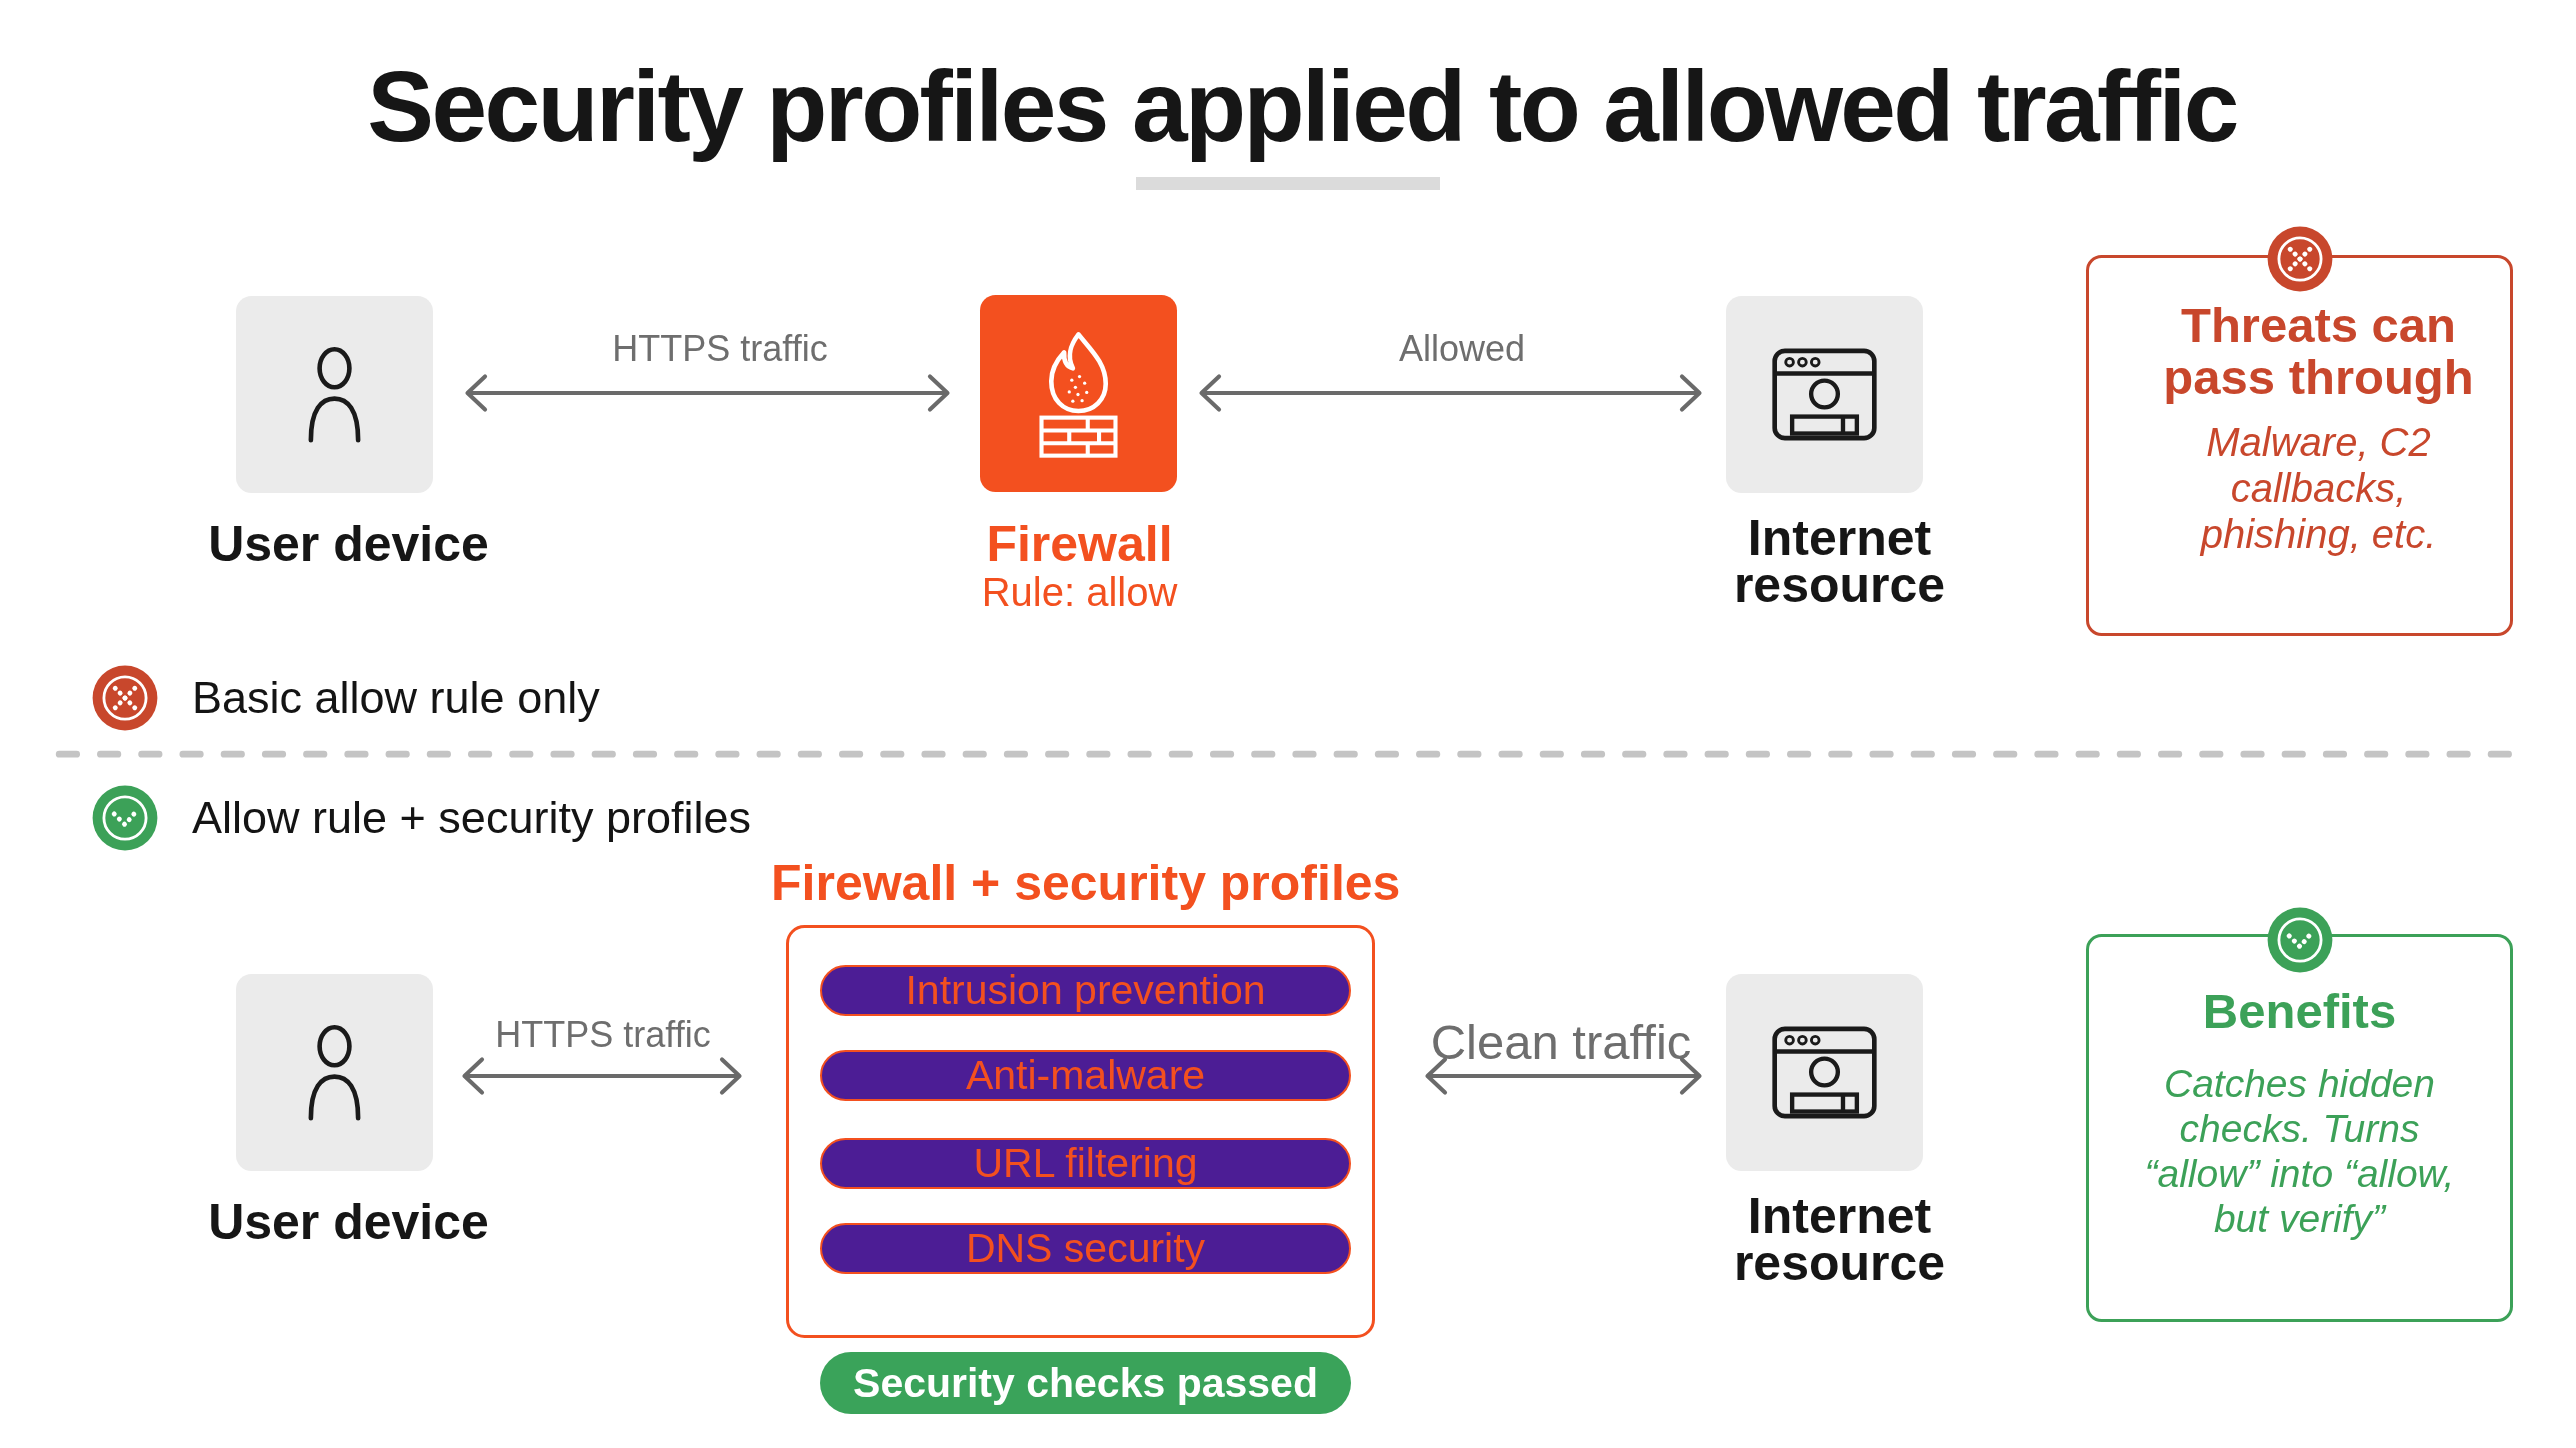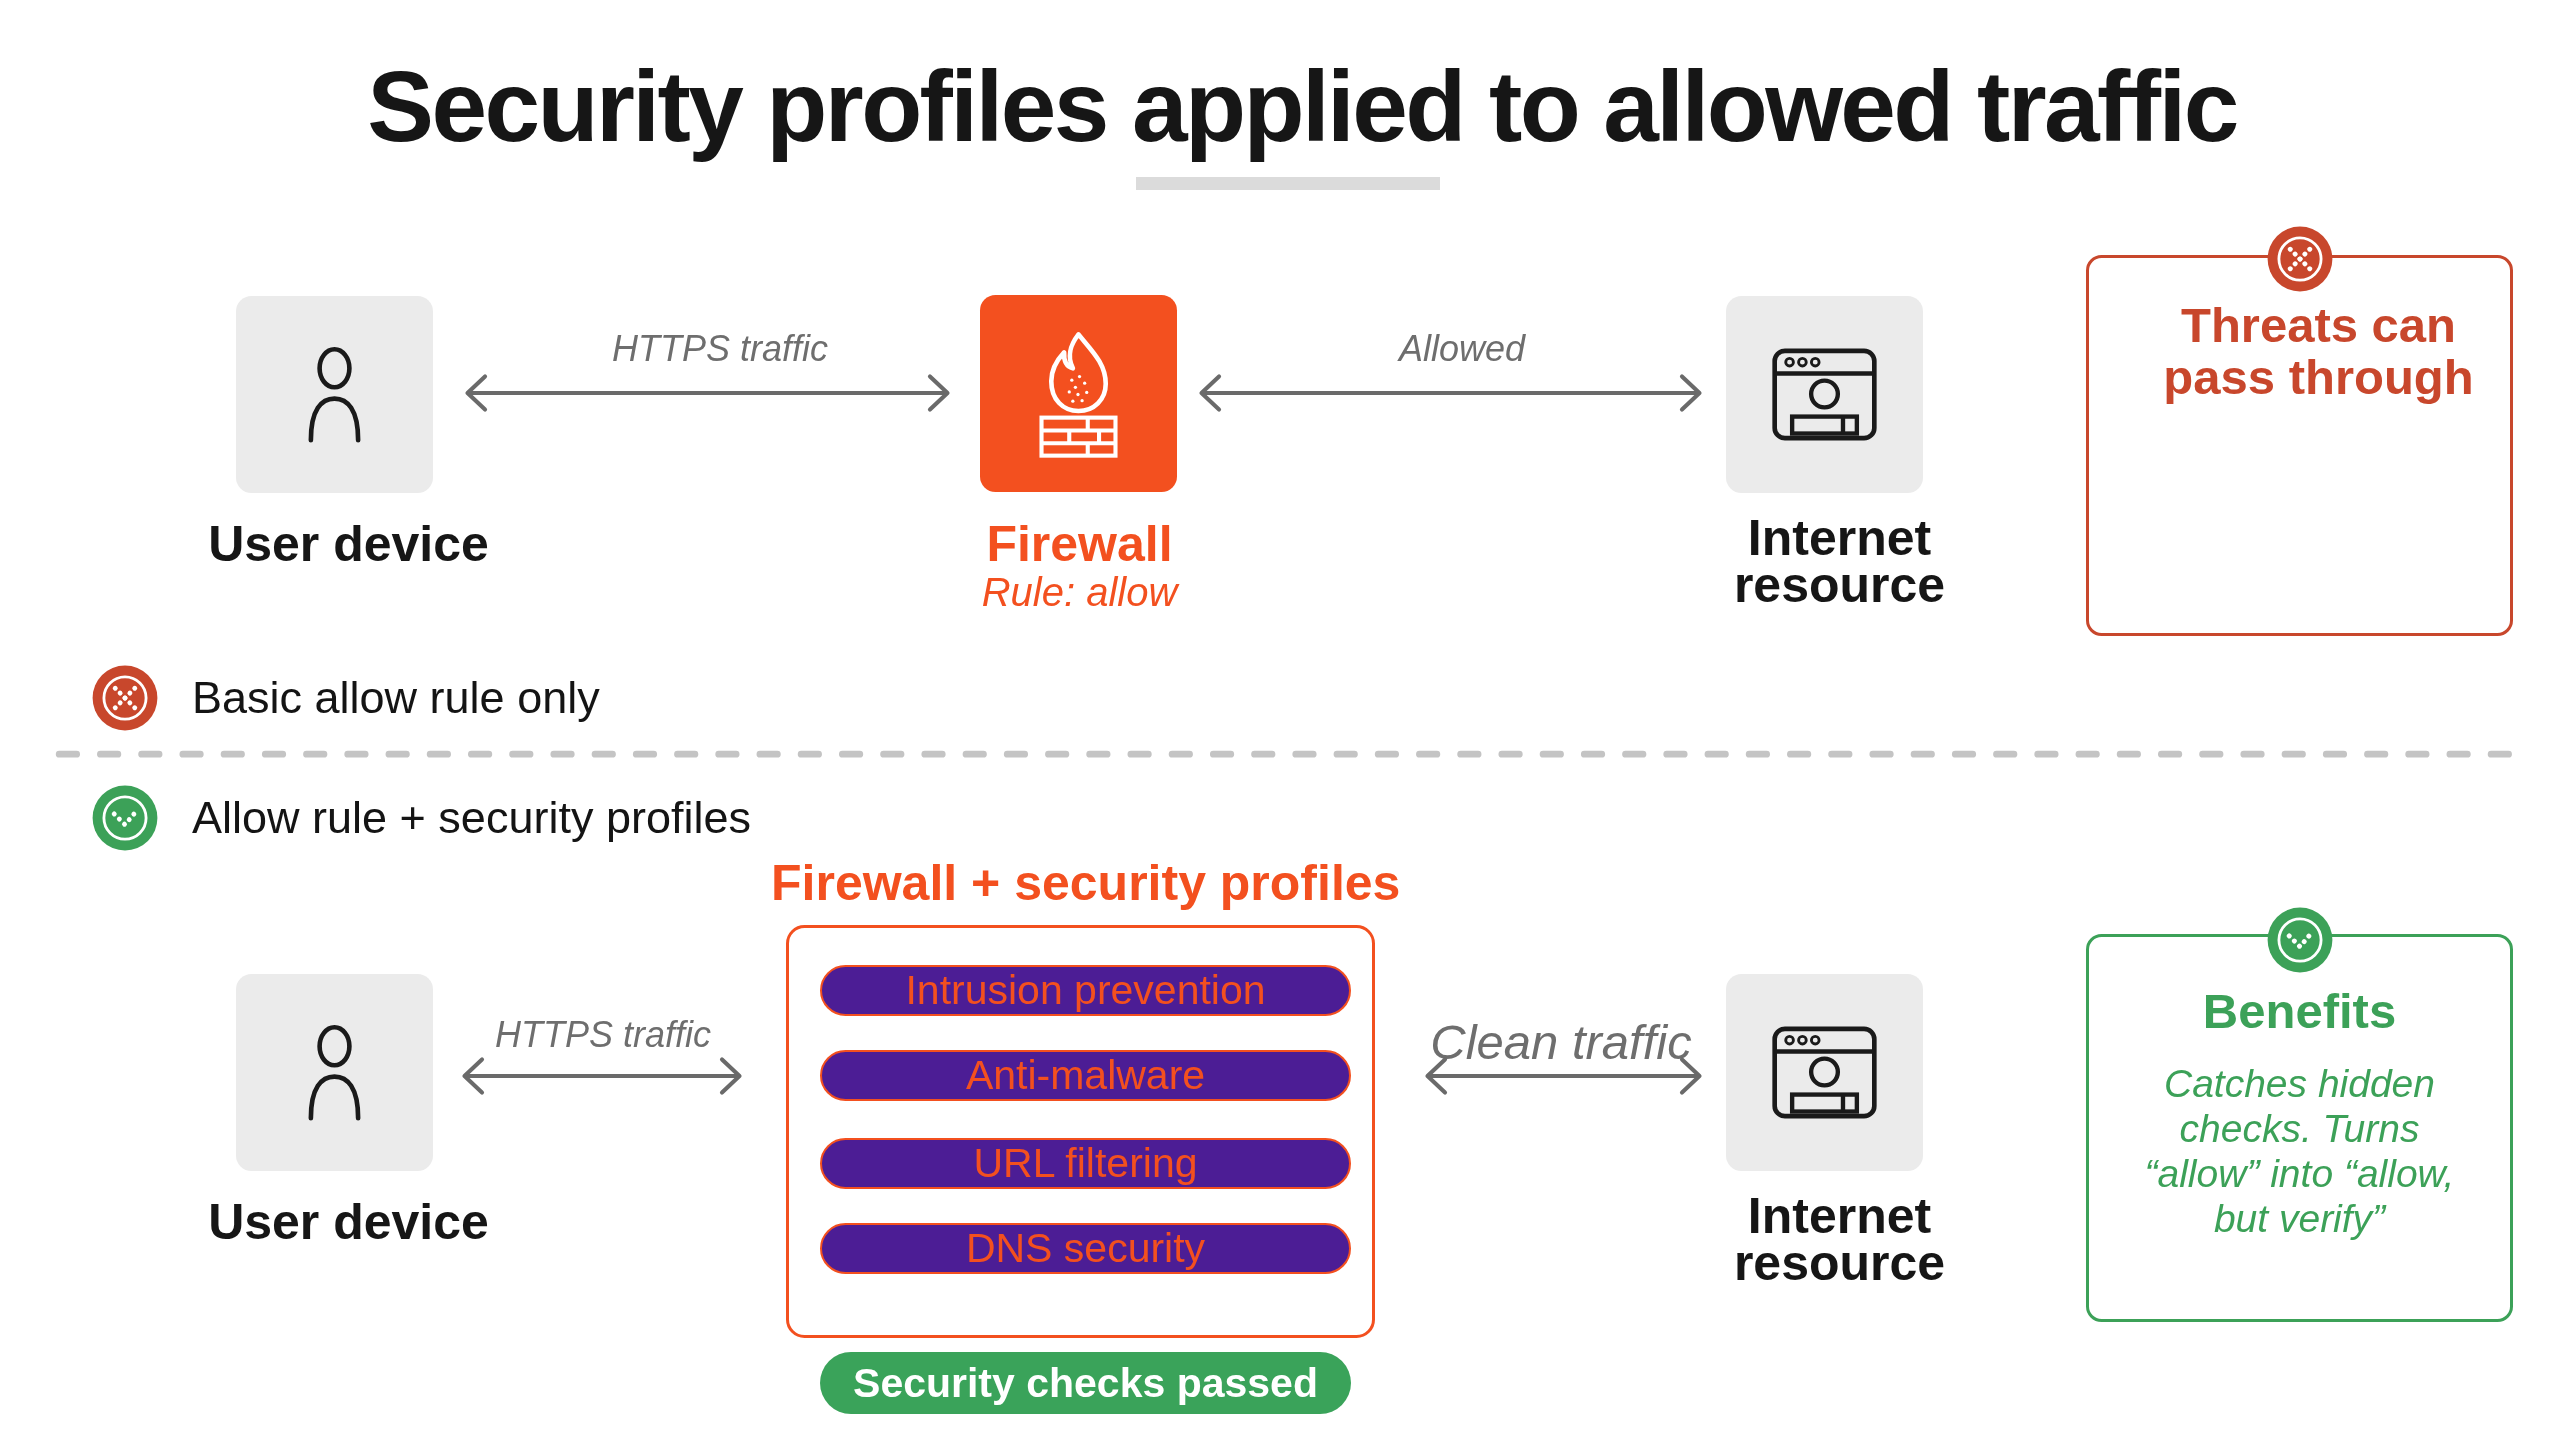--- a/index.html
+++ b/index.html
@@ -1,21 +1,21 @@
 <!DOCTYPE html>
 <html style="font-size:8.2px"><head>
 <meta charset="utf-8">
 <style>
   html,body{margin:0;padding:0;background:#ffffff;width:2576px;height:1449px;overflow:hidden;}
   #canvas{position:relative;width:2576px;height:1449px;background:#ffffff;
           font-family:"Liberation Sans", sans-serif;color:#161616;}
   .abs{position:absolute;}
   .lbl{position:absolute;text-align:center;white-space:nowrap;}
   .bold{font-weight:700;}
-  .italic{font-style:italic;}
+  .italic{}
   .dark{color:#161616;margin-left:14px;}
   .gray{color:#6E6E6E;}
   .orange{color:#F3501F;}
   .brick{color:#C8472C;padding-left:38px;}
   .green{color:#3CA158;}
   .icon-box{position:absolute;width:197px;height:197px;border-radius:15.5px;
             display:flex;align-items:center;justify-content:center;}
   .icon-box.graybg{background:#EBEBEB;}
   .icon-box.orangebg{background:#F3501F;}
   .card{position:absolute;background:#ffffff;border-radius:15.5px;box-sizing:border-box;}
@@ -107,20 +107,25 @@
     <svg class="abs" style="left:50%;margin-left:-36px;top:-35px;" width="72" height="72" viewBox="-70 -70 140 140">
       <circle r="63" fill="#C8472C"></circle>
       <circle r="41" fill="none" stroke="#ffffff" stroke-width="5.5"></circle>
       <line x1="-19" y1="-19" x2="19" y2="19" stroke="#ffffff" stroke-width="9.5" stroke-linecap="round" stroke-dasharray="0.1 13.3"></line>
       <line x1="19" y1="-19" x2="-19" y2="19" stroke="#ffffff" stroke-width="9.5" stroke-linecap="round" stroke-dasharray="0.1 13.3"></line>
     </svg>
     <div class="card-title brick" style="top:41px;font-size:49px;line-height:52px;">
       <div>Threats can</div>
       <div>pass through</div>
     </div>
+    <div class="card-body brick" style="top:161px;font-size:40px;line-height:46px;">
+      <div>Malware, C2</div>
+      <div>callbacks,</div>
+      <div>phishing, etc.</div>
+    </div>
   </div>
 
   <svg class="abs" style="left:54px;top:748px;" width="2468" height="12.4" viewBox="0 0 4790 24">
     <line x1="10" y1="12" x2="4780" y2="12" stroke="#C4C4C4" stroke-width="13" stroke-dasharray="34 46" stroke-linecap="round"></line>
   </svg>
 
   <svg class="abs" style="left:89px;top:662px;" width="72" height="72" viewBox="-70 -70 140 140">
     <circle r="63" fill="#C8472C"></circle>
     <circle r="41" fill="none" stroke="#ffffff" stroke-width="5.5"></circle>
     <line x1="-19" y1="-19" x2="19" y2="19" stroke="#ffffff" stroke-width="9.5" stroke-linecap="round" stroke-dasharray="0.1 13.3"></line>

